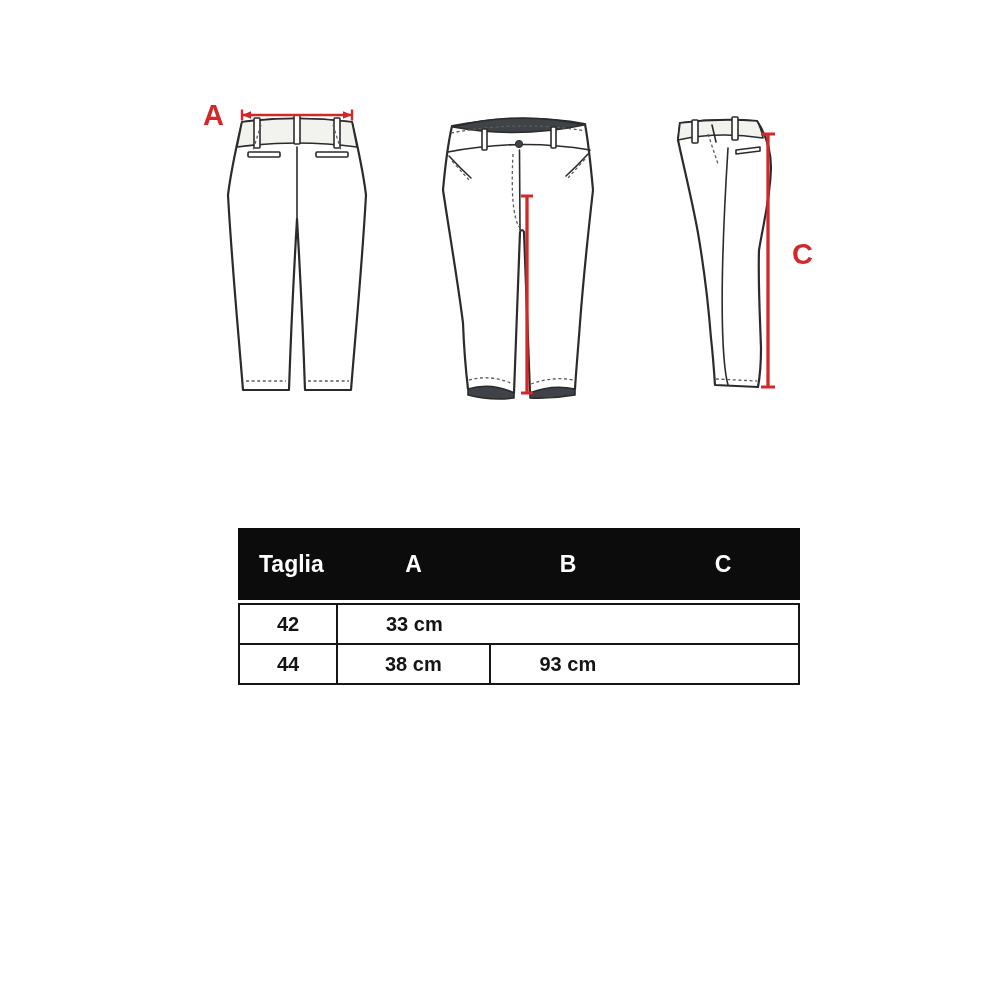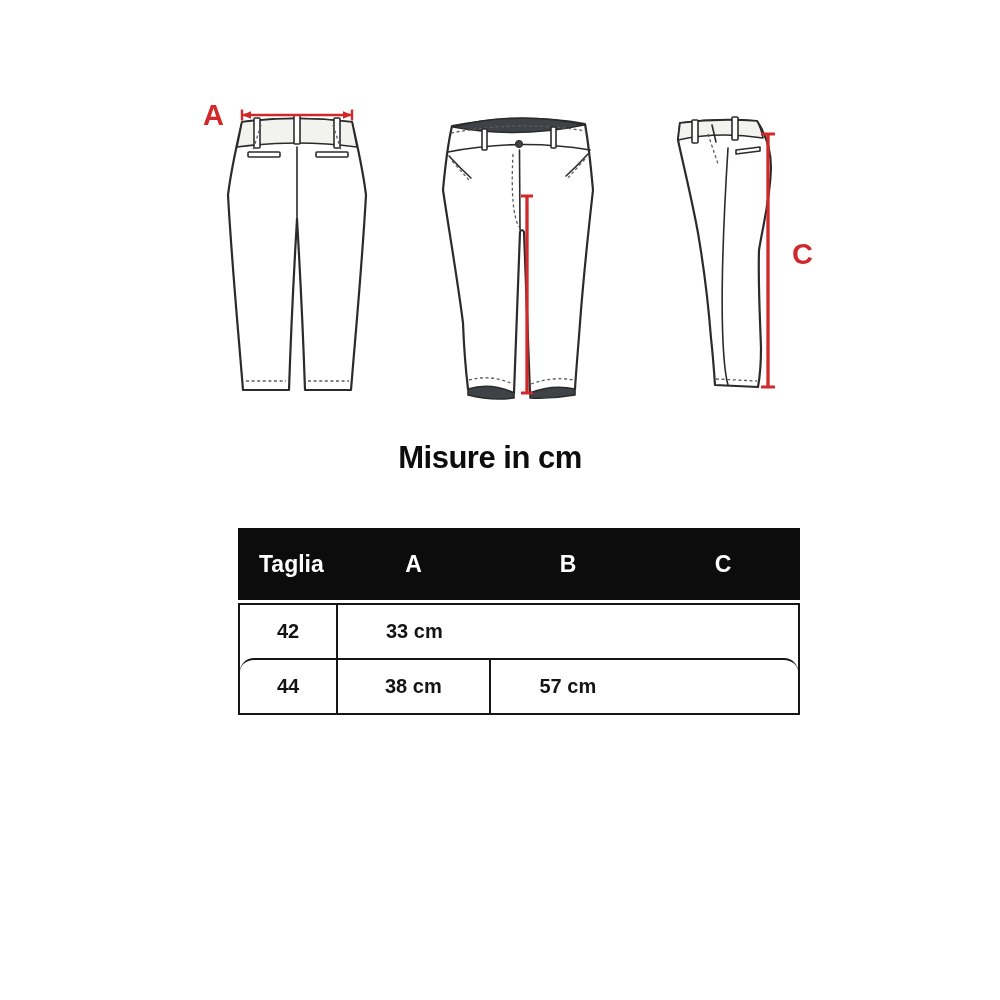--- a/index.html
+++ b/index.html
@@ -28,21 +28,21 @@
   
   .size-table{position:absolute;left:238px;top:528px;width:562px;}
   .thead{
     display:grid;grid-template-columns:17.6% 27.3% 27.7% 27.4%;
     background:#0c0c0c;color:#ffffff;height:72px;align-items:center;
     font-weight:700;font-size:23px;
   }
   .thead .hcell{text-align:center;}
   .thead .hcell.first{text-align:left;padding-left:21px;}
   .tbody{margin-top:3px;border:2.5px solid #161616;background:#fff;}
-  .trow{display:grid;grid-template-columns:17.6% 27.3% 27.7% 27.4%;height:53px;border-radius:14px;}
+  .trow{display:grid;grid-template-columns:17.6% 27.3% 27.7% 27.4%;height:38px;}
   .trow + .trow{border-top:2.5px solid #161616;}
   .tcell{
     display:flex;align-items:center;justify-content:center;
     font-weight:700;font-size:20px;color:#141414;
     border-right:2.5px solid #161616;box-sizing:border-box;
   }
   .tcell:last-child{border-right:none;}
 
   svg .ink{stroke:#2b2b2b;fill:none;stroke-width:2.2;stroke-linejoin:round;stroke-linecap:round;}
   svg .ink-thin{stroke:#2b2b2b;fill:none;stroke-width:1.6;stroke-linejoin:round;stroke-linecap:round;}
@@ -170,35 +170,34 @@
 
     <path class="dash" d="M48,271 L89,273"></path>
 
     <g>
       <path class="red" d="M100,26 L100,279"></path>
       <path class="red" style="stroke-width:3" d="M93,26 L107,26"></path>
       <path class="red" style="stroke-width:3" d="M93,279 L107,279"></path>
     </g>
   </svg>
 
-  <div class="page-title">Misure in cm</div>
 
   <div class="size-table">
     <div class="thead">
       <div class="hcell first">Taglia</div>
       <div class="hcell">A</div>
       <div class="hcell">B</div>
       <div class="hcell">C</div>
     </div>
     <div class="tbody">
       <div class="trow">
         <div class="tcell">42</div>
         <div class="tcell">33 cm</div>
       </div>
       <div class="trow">
         <div class="tcell">44</div>
         <div class="tcell">38 cm</div>
-        <div class="tcell">57 cm</div>
+        <div class="tcell">93 cm</div>
       </div>
     </div>
   </div>
 
 </div>
 
 </body></html>

